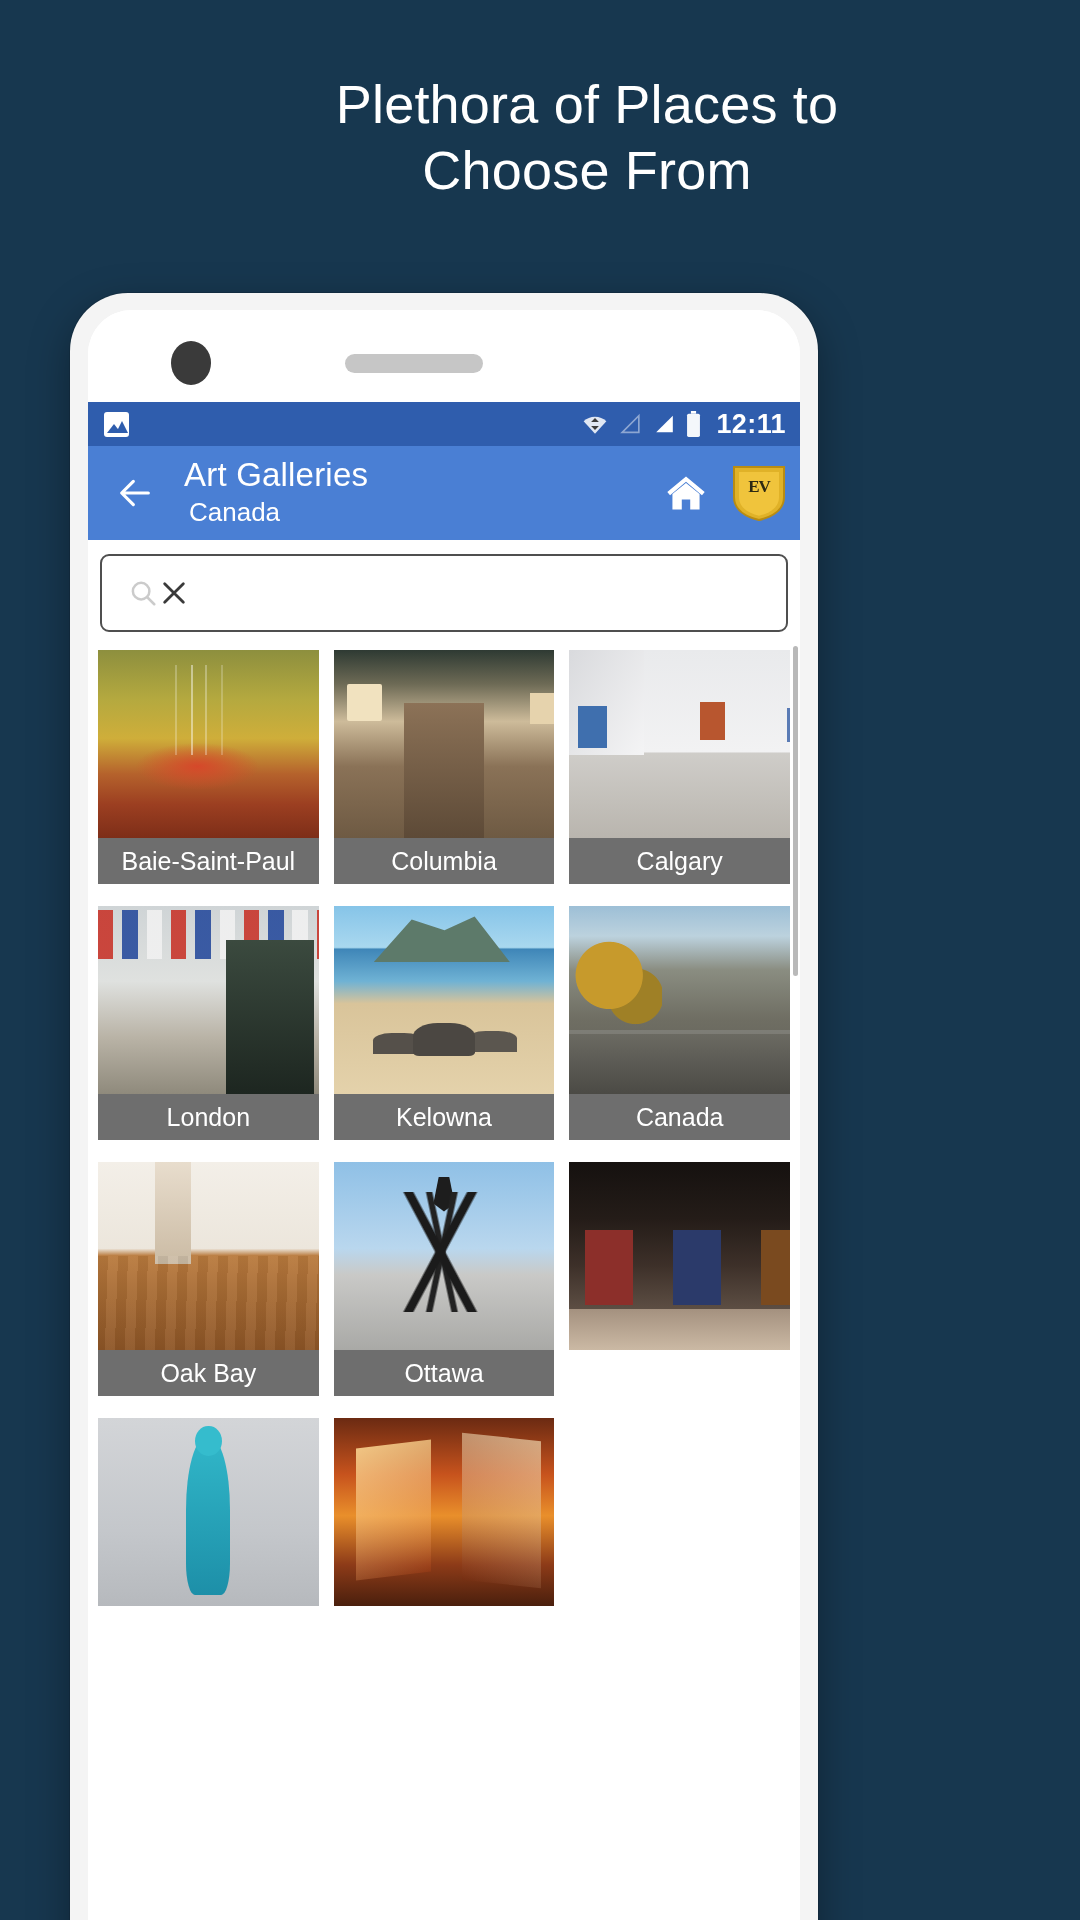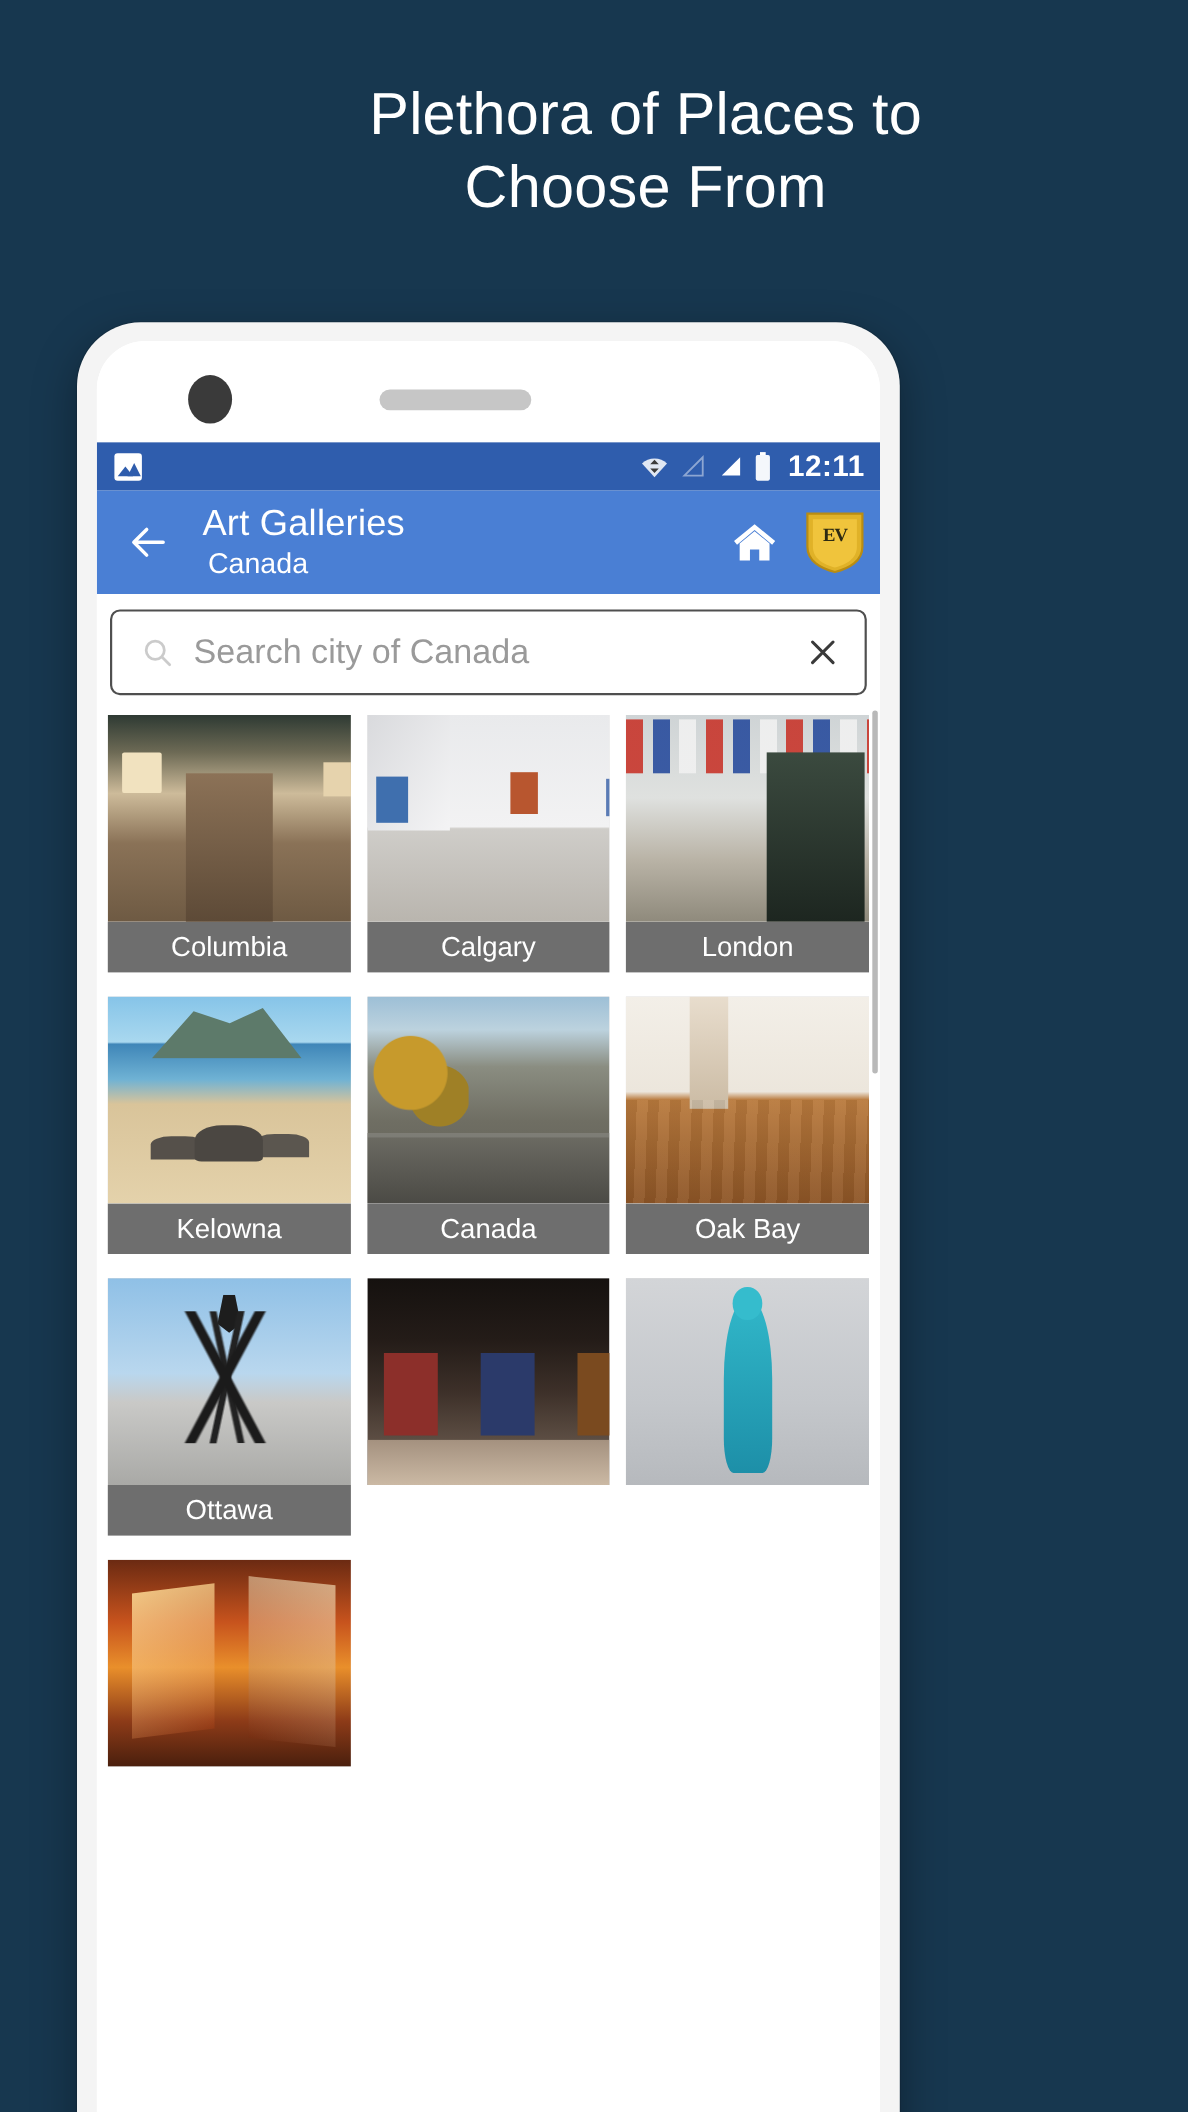--- a/index.html
+++ b/index.html
@@ -509,29 +509,34 @@
         </div>
       </div>
     </div>
 
     <div class="search-wrap">
       <div class="search-box">
         <svg class="search-icon" viewBox="0 0 24 24">
           <circle cx="10.5" cy="10.5" r="6.6" fill="none" stroke="#8d8d8d" stroke-width="2"></circle>
           <path d="M15.4 15.4 21 21" stroke="#8d8d8d" stroke-width="2" stroke-linecap="round"></path>
         </svg>
-        <input class="search-input" type="text" placeholder="Search city of Canada" style="">
         <svg class="clear-icon" viewBox="0 0 24 24">
           <path d="M5 5l14 14M19 5 5 19" stroke="#3a3a3a" stroke-width="2.1" stroke-linecap="round"></path>
         </svg>
       </div>
     </div>
 
     <div class="grid-scroll">
       <div class="grid" id="city-grid">
+          <div class="card">
+            <div class="card-thumb">
+              <div class="art art-painting"></div>
+            </div>
+            <div class="card-label">Baie-Saint-Paul</div>
+          </div>
           <div class="card">
             <div class="card-thumb">
               <div class="art art-hall-warm"></div>
             </div>
             <div class="card-label">Columbia</div>
           </div>
           <div class="card">
             <div class="card-thumb">
               <div class="art art-gallery-white"></div>
             </div>

